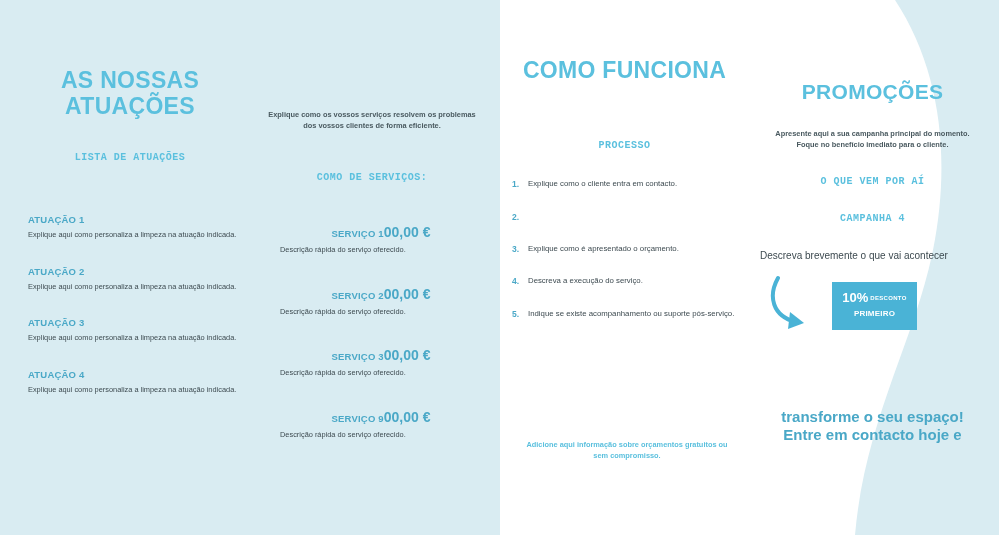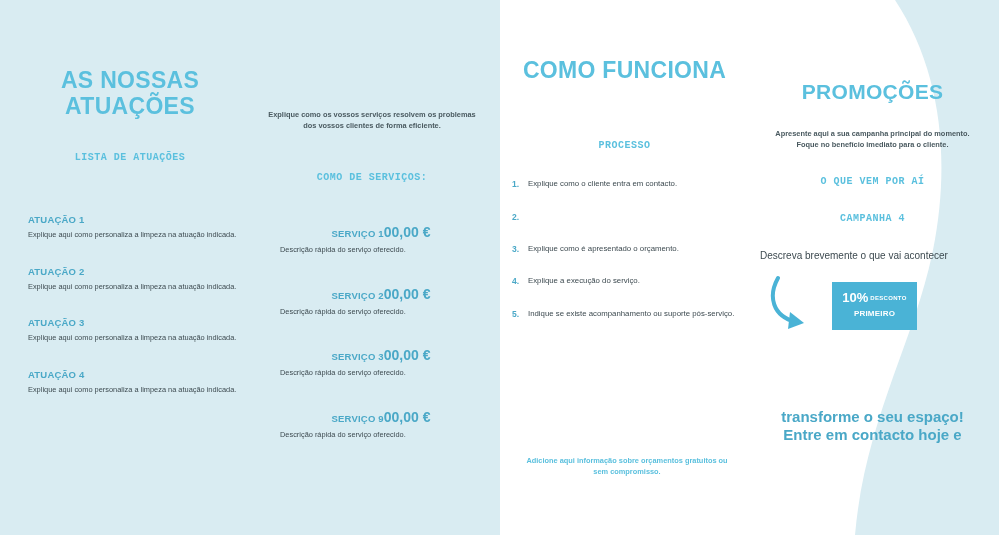--- a/index.html
+++ b/index.html
@@ -121,21 +121,20 @@
     line-height: 1.5;
   }
   .c3-foot {
     position: absolute;
     top: 440px; left: 6px; width: 218px;
     color: #5bc0de;
     font-size: 7.4px;
     line-height: 1.45;
     text-align: center;
     font-weight: bold;
-    margin-top: 16px;
   }
 
   
   .c4-title { position: absolute; top: 80px; left: 0; width: 225px; }
   .c4-blurb { position: absolute; top: 120px; left: 4px; width: 217px; margin-top: 9px; }
   .c4-sub   { position: absolute; top: 176px; left: 0; width: 225px; }
   .c4-camp  { position: absolute; top: 213px; left: 0; width: 225px; }
   .c4-campdesc {
     position: absolute; top: 250px; left: 0; width: 225px;
     color: #3d4a50;
@@ -283,21 +282,21 @@
         <div class="c3-num">2.</div>
       </div>
 
       <div class="c3-step">
         <div class="c3-num">3.</div>
         <div class="c3-text">Explique como é apresentado o orçamento.</div>
       </div>
 
       <div class="c3-step">
         <div class="c3-num">4.</div>
-        <div class="c3-text">Explique a execução do serviço.</div>
+        <div class="c3-text">Descreva a execução do serviço.</div>
       </div>
 
       <div class="c3-step">
         <div class="c3-num">5.</div>
         <div class="c3-text">Indique se existe acompanhamento ou suporte pós-serviço.</div>
       </div>
 
     </div>
     <div class="c3-foot">Adicione aqui informação sobre orçamentos gratuitos ou sem compromisso.</div>
   </div>

